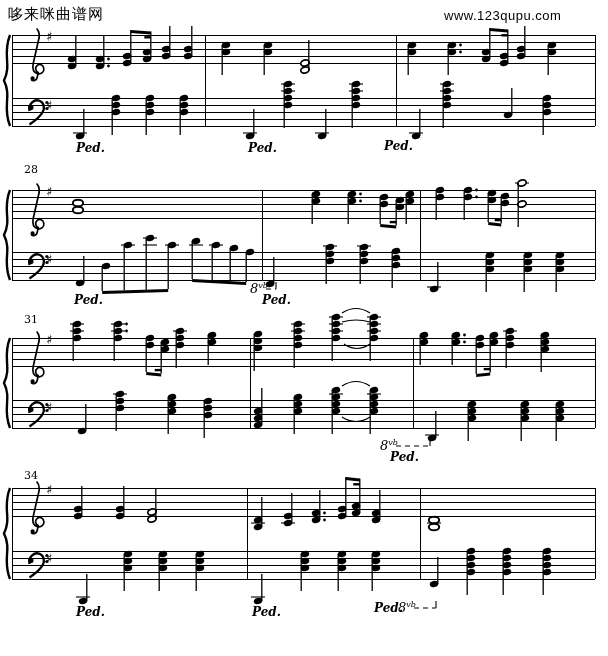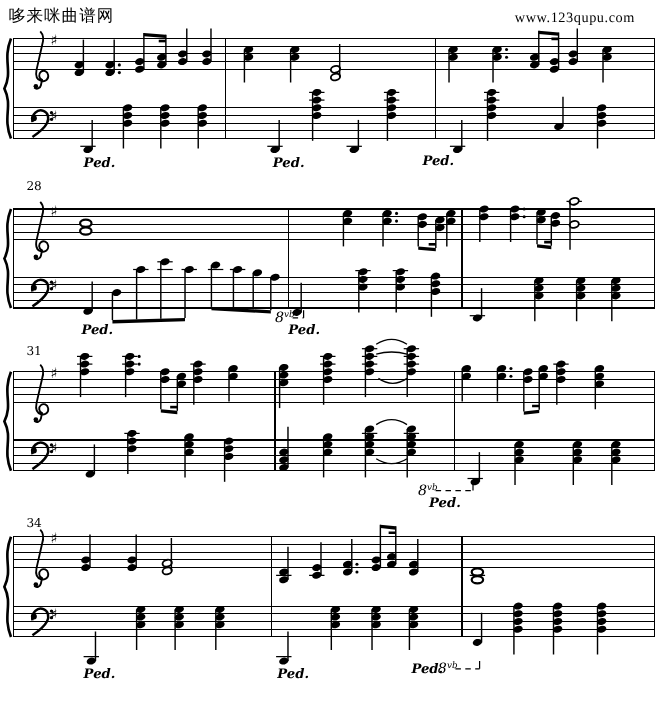--- a/index.html
+++ b/index.html
@@ -1,21 +1,21 @@
 <!DOCTYPE html>
 <html><head>
 <meta charset="utf-8">
 <style>
   html,body{margin:0;padding:0;background:#fff;}
   .page{position:relative;width:608px;height:656px;background:#ffffff;overflow:hidden;
         font-family:"DejaVu Sans", sans-serif;color:#000;}
   .site-name{position:absolute;left:8px;top:5px;font-size:15px;letter-spacing:1px;
              font-family:Liberation Serif, serif;}
-  .site-url{position:absolute;left:468px;top:8px;font-size:13px;
-            font-family:Liberation Serif, serif;letter-spacing:0.5px;}
+  .site-url{position:absolute;left:444px;top:8px;font-size:13px;
+            font-family:Liberation Sans, sans-serif;letter-spacing:0.5px;}
   svg{position:absolute;left:0;top:0;}
   .staffline{stroke:#000;stroke-width:1;shape-rendering:crispEdges;}
   .barline{stroke:#000;stroke-width:1;shape-rendering:crispEdges;}
   .stem{stroke:#000;stroke-width:1.3;}
   .ledger{stroke:#000;stroke-width:1.1;}
   .ped{font-family:"DejaVu Serif", serif;font-style:italic;font-weight:bold;font-size:12px;}
   .mnum{font-family:"DejaVu Serif", serif;font-size:11px;}
   .oct{font-family:"DejaVu Serif", serif;font-style:italic;font-size:13px;}
   .sharp{font-family:"DejaVu Sans", sans-serif;font-size:13px;}
 </style>

